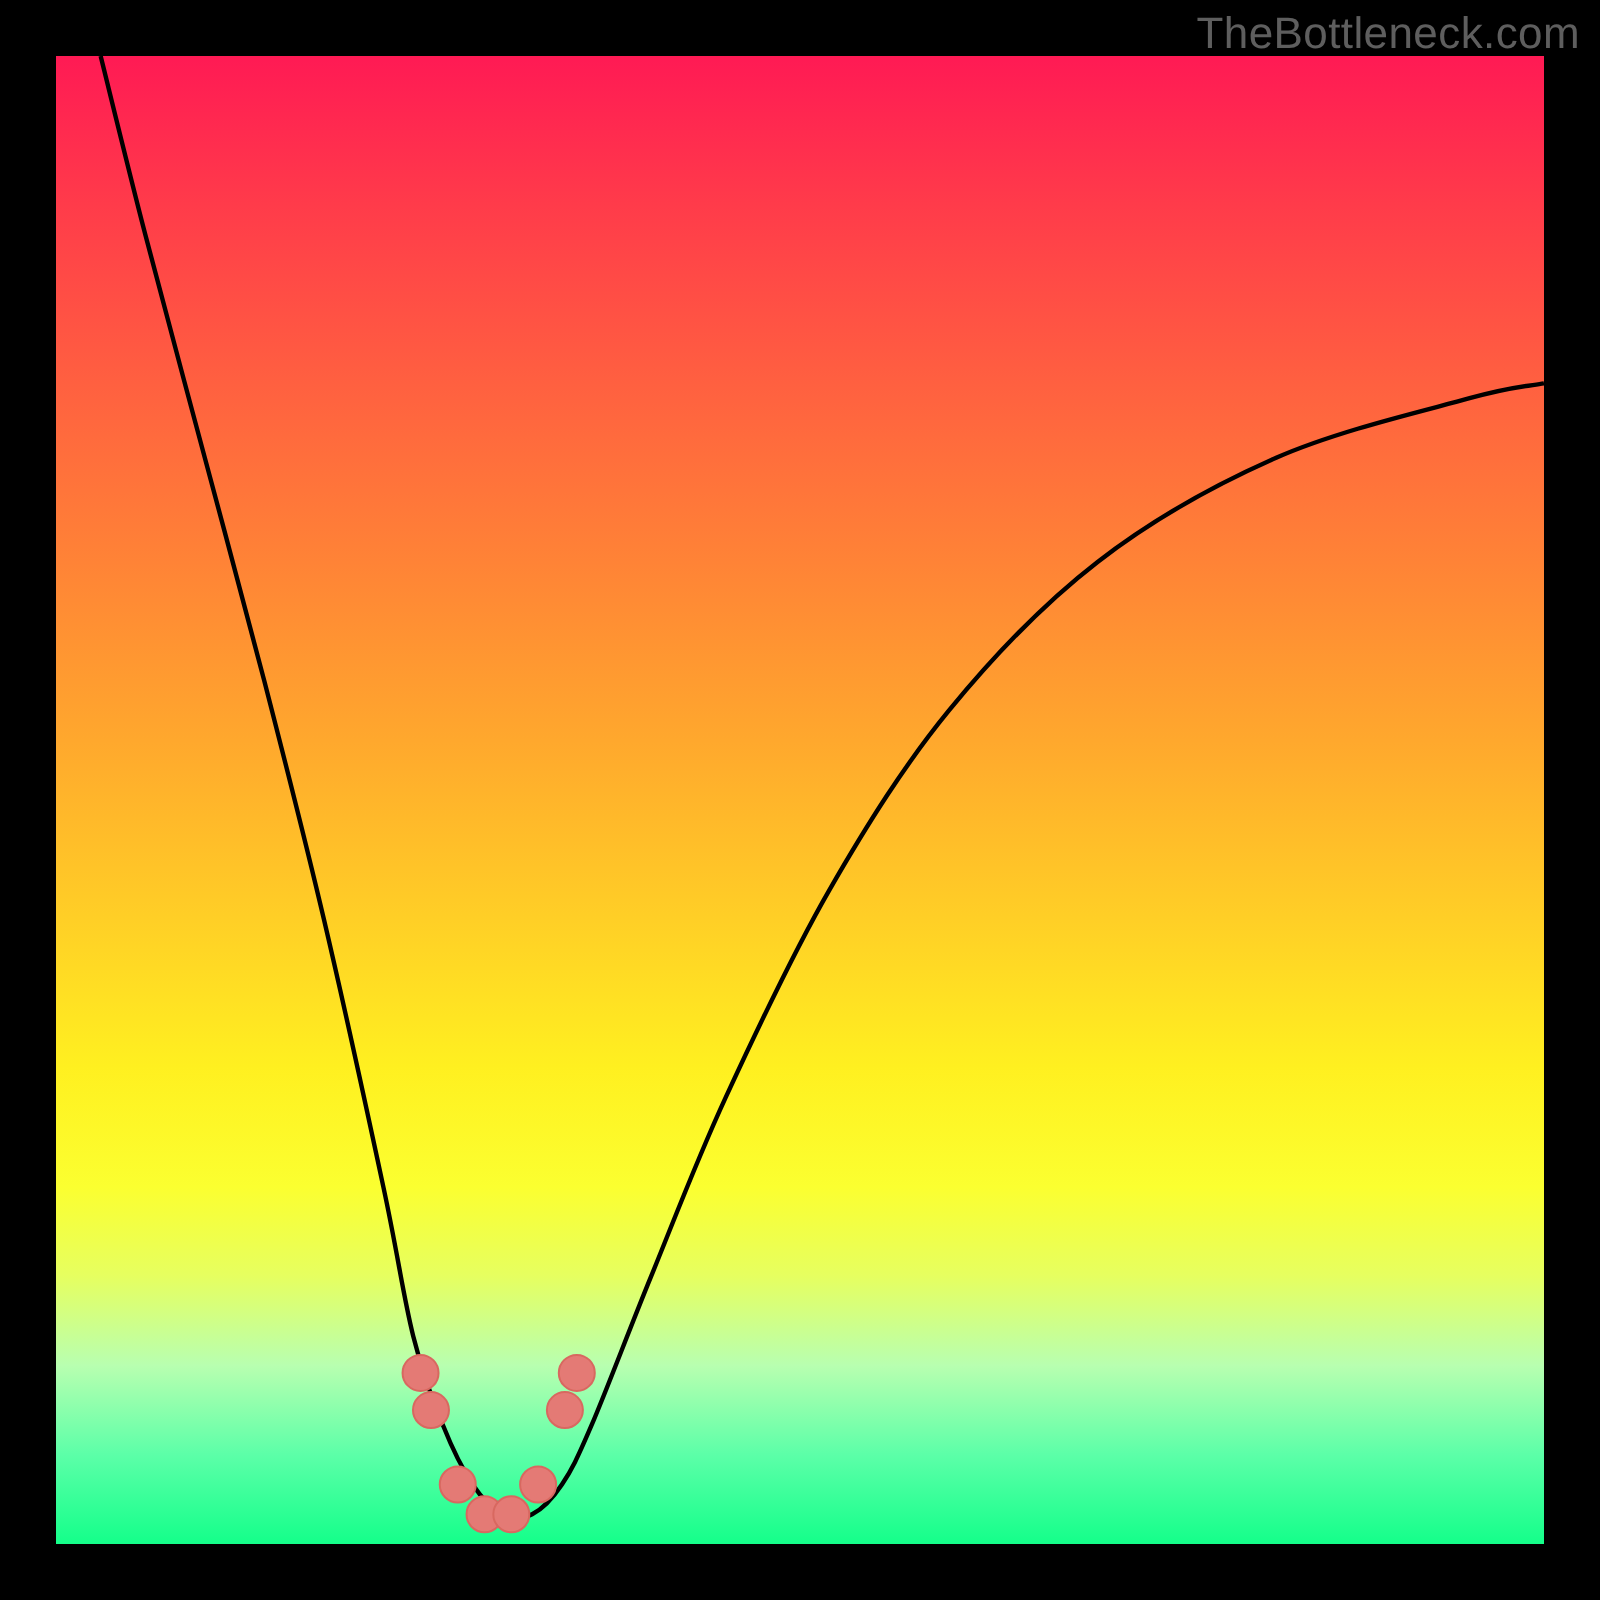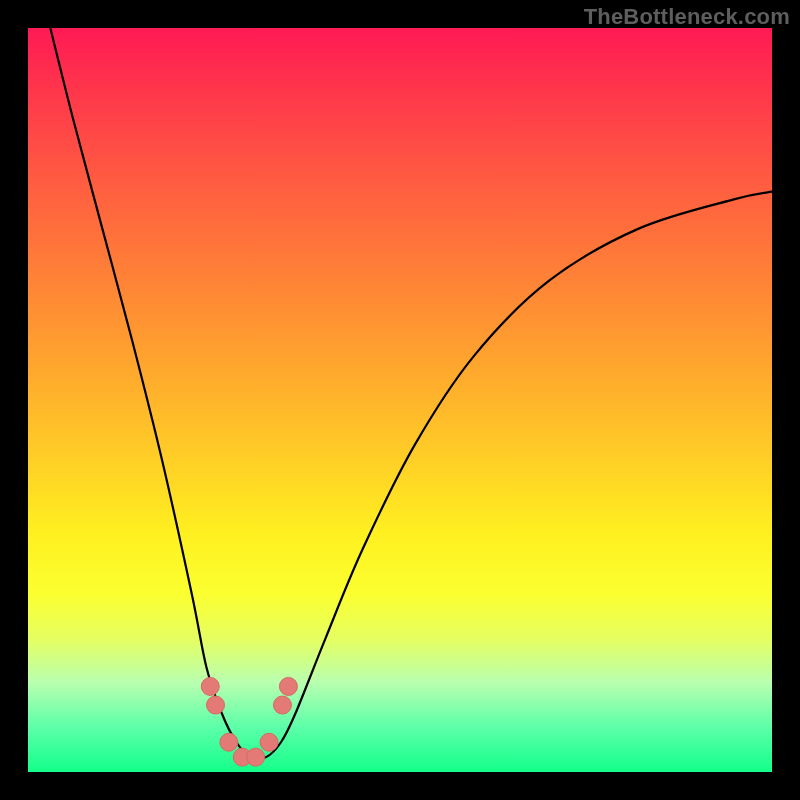--- a/index.html
+++ b/index.html
@@ -32,21 +32,21 @@
       #5cffa8 94%,
       #14ff8a 100%
     );
   }
   .watermark {
     position: absolute;
     top: 4px;
     right: 10px;
     color: #5e5e5e;
     font-size: 22px;
-    font-weight: 700;
+    font-weight: 400;
     letter-spacing: 0.2px;
   }
   svg.plot {
     position: absolute;
     left: 0;
     top: 0;
     width: 744px;
     height: 744px;
   }
   .curve {

